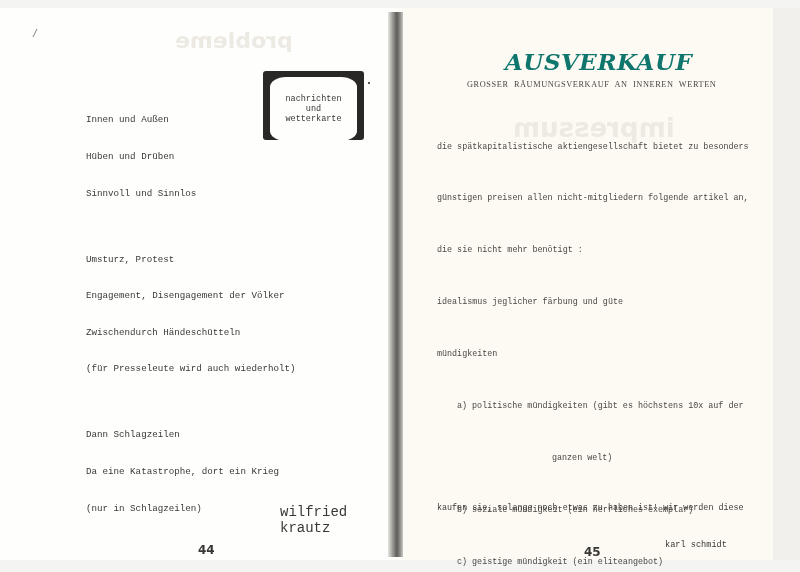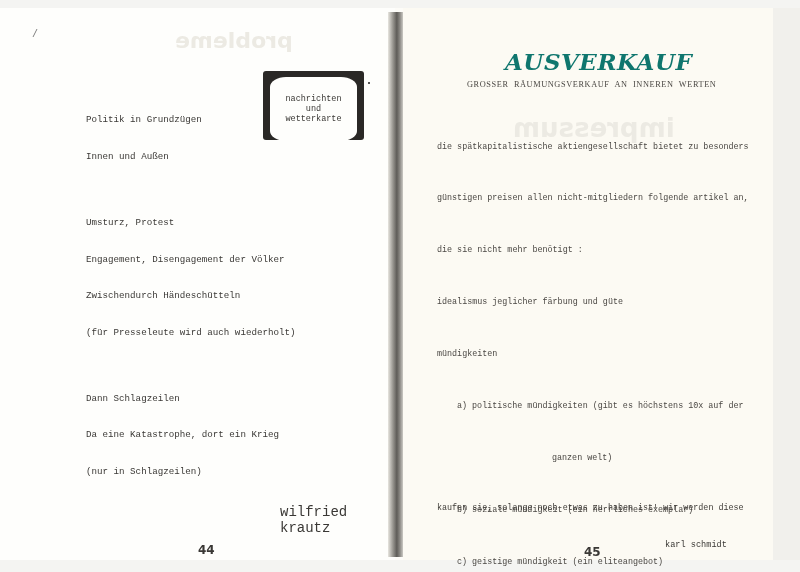--- a/index.html
+++ b/index.html
@@ -71,22 +71,23 @@
     <div class="tv">
       <div class="tv-screen">
         <span>nachrichten</span>
         <span>und</span>
         <span>wetterkarte</span>
       </div>
     </div>
     <div class="dot"></div>
 
     <div class="lines">
-      <div>Politik in Grundzügen</div>
       <div>Innen und Außen</div>
+      <div>Hüben und Drüben</div>
+      <div>Sinnvoll und Sinnlos</div>
       <div class="gap"></div>
       <div>Umsturz, Protest</div>
       <div>Engagement, Disengagement der Völker</div>
       <div>Zwischendurch Händeschütteln</div>
       <div>(für Presseleute wird auch wiederholt)</div>
       <div class="gap"></div>
       <div>Dann Schlagzeilen</div>
       <div>Da eine Katastrophe, dort ein Krieg</div>
       <div>(nur in Schlagzeilen)</div>
       

